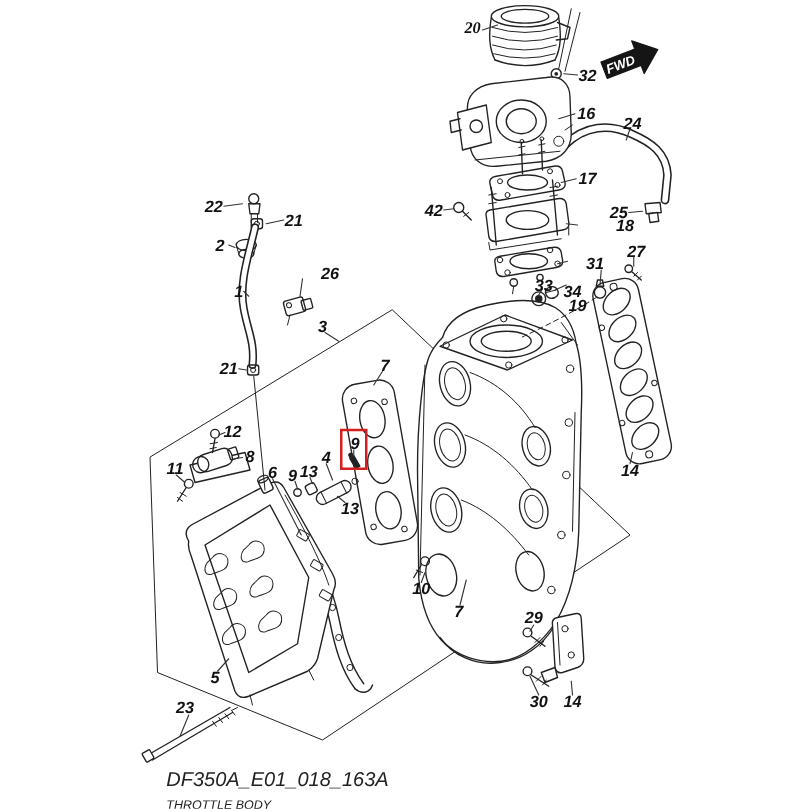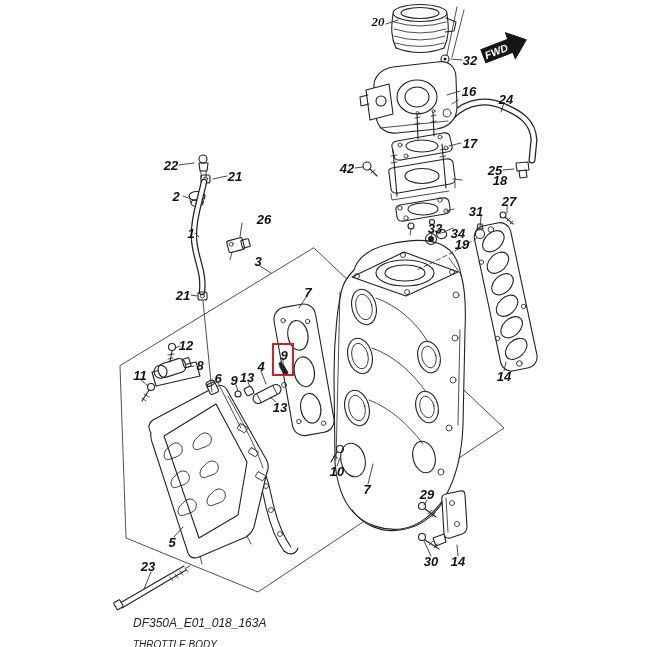--- a/index.html
+++ b/index.html
@@ -1,20 +1,20 @@
 <!DOCTYPE html>
 <html><head>
 <meta charset="utf-8">
 <style>
   html,body{margin:0;padding:0;}
   #page{position:relative;width:647px;height:647px;background:#ffffff;overflow:hidden;
         font-family:"Liberation Sans",sans-serif;color:#111;}
   #fig-title{position:absolute;left:112px;top:5px;font-style:italic;font-size:19px;
              letter-spacing:.5px;color:#111;}
-  #footer-code{position:absolute;left:133px;top:616px;font-style:italic;font-size:12px;color:#222;}
+  #footer-code{position:absolute;left:133px;top:616px;font-style:italic;font-size:16px;color:#222;}
   #footer-caption{position:absolute;left:133px;top:639px;font-style:italic;font-size:10px;color:#222;}
   #drawing{position:absolute;left:0;top:0;}
   .ln{fill:none;stroke:#222;stroke-width:1.1;stroke-linecap:round;stroke-linejoin:round;}
   .th{fill:none;stroke:#222;stroke-width:0.8;stroke-linecap:round;}
   .wh{fill:#ffffff;stroke:#222;stroke-width:1.1;stroke-linejoin:round;}
   .dk{fill:#222;stroke:none;}
   .lead{fill:none;stroke:#333;stroke-width:0.9;stroke-linecap:round;}
   #labels-layer{position:absolute;left:0;top:0;width:100%;height:100%;}
   .plabel{position:absolute;transform:translate(-50%,-50%);font-style:italic;font-weight:700;
           font-size:13px;color:#111;white-space:nowrap;cursor:pointer;}

